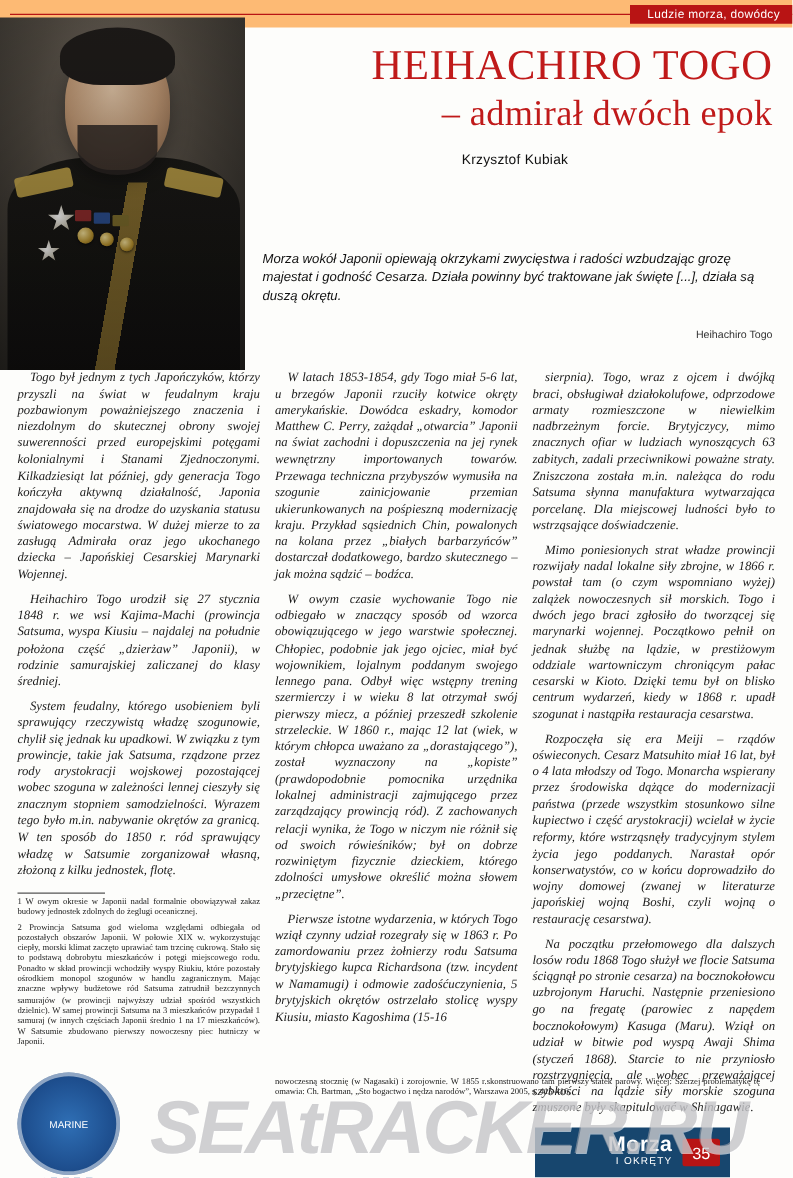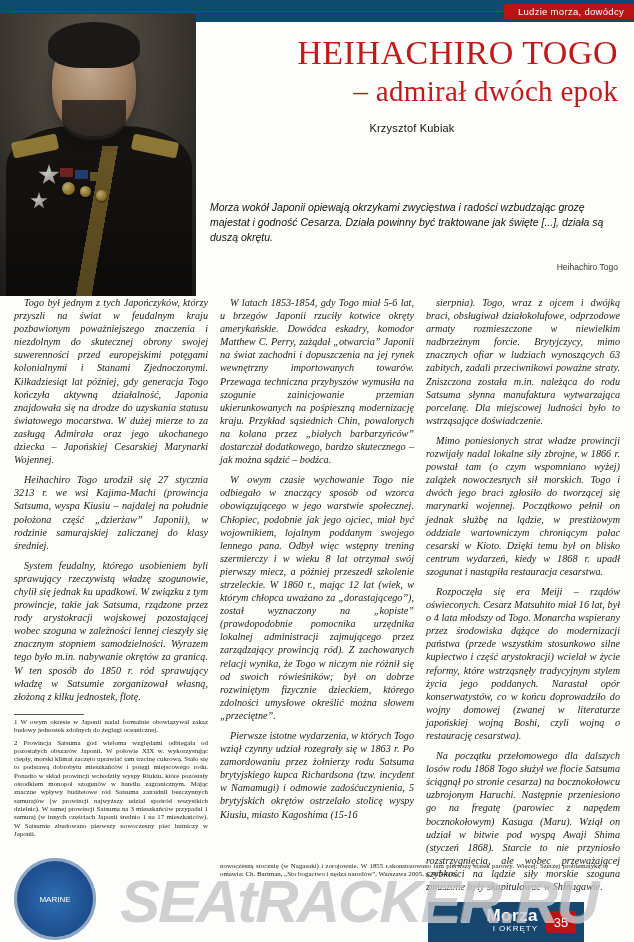--- a/index.html
+++ b/index.html
@@ -9,21 +9,21 @@
     font-family:"Liberation Serif", serif;
     color:#1a1a1a;
     position:relative;
     overflow:hidden;
   }
   .page{position:absolute;inset:0;background:#fdfdfb;}
 
   
   .runhead{
     position:absolute;top:0;left:0;right:0;height:22px;
-    background:#0c4a6e;
+    background:#fdba74;
   }
   .runhead-bar{
     position:absolute;top:4px;right:0;height:15px;
     background:#b81414;color:#ffffff;
     font-family:"Liberation Sans", sans-serif;
     font-size:9.5px;letter-spacing:.3px;
     padding:0 10px 0 14px;
     display:flex;align-items:center;
     box-shadow:0 0 0 0 transparent;
   }
@@ -207,21 +207,21 @@
     <div class="title2">– admirał dwóch epok</div>
     <div class="author">Krzysztof Kubiak</div>
   </div>
 
   <div class="quote">Morza wokół Japonii opiewają okrzykami zwycięstwa i radości wzbudzając grozę majestat i godność Cesarza. Działa powinny być traktowane jak święte [...], działa są duszą okrętu.</div>
   <div class="quote-attr">Heihachiro Togo</div>
 
   <div class="cols">
     <div class="col">
       <p>Togo był jednym z tych Japończyków, którzy przyszli na świat w feudalnym kraju pozbawionym poważniejszego znaczenia i niezdolnym do skutecznej obrony swojej suwerenności przed europejskimi potęgami kolonialnymi i Stanami Zjednoczonymi. Kilkadziesiąt lat później, gdy generacja Togo kończyła aktywną działalność, Japonia znajdowała się na drodze do uzyskania statusu światowego mocarstwa. W dużej mierze to za zasługą Admirała oraz jego ukochanego dziecka – Japońskiej Cesarskiej Marynarki Wojennej.</p>
-      <p>Heihachiro Togo urodził się 27 stycznia 3213 r. we wsi Kajima-Machi (prowincja Satsuma, wyspa Kiusiu – najdalej na południe położona część „dzierżaw” Japonii), w rodzinie samurajskiej zaliczanej do klasy średniej.</p>
+      <p>Heihachiro Togo urodził się 27 stycznia 1848 r. we wsi Kajima-Machi (prowincja Satsuma, wyspa Kiusiu – najdalej na południe położona część „dzierżaw” Japonii), w rodzinie samurajskiej zaliczanej do klasy średniej.</p>
       <p>System feudalny, którego usobieniem byli sprawujący rzeczywistą władzę szogunowie, chylił się jednak ku upadkowi. W związku z tym prowincje, takie jak Satsuma, rządzone przez rody arystokracji wojskowej pozostającej wobec szoguna w zależności lennej cieszyły się znacznym stopniem samodzielności. Wyrazem tego było m.in. nabywanie okrętów za granicą. W ten sposób do 1850 r. ród sprawujący władzę w Satsumie zorganizował własną, złożoną z kilku jednostek, flotę.</p>
     </div>
     <div class="col">
       <p>W latach 1853-1854, gdy Togo miał 5-6 lat, u brzegów Japonii rzuciły kotwice okręty amerykańskie. Dowódca eskadry, komodor Matthew C. Perry, zażądał „otwarcia” Japonii na świat zachodni i dopuszczenia na jej rynek wewnętrzny importowanych towarów. Przewaga techniczna przybyszów wymusiła na szogunie zainicjowanie przemian ukierunkowanych na pośpieszną modernizację kraju. Przykład sąsiednich Chin, powalonych na kolana przez „białych barbarzyńców” dostarczał dodatkowego, bardzo skutecznego – jak można sądzić – bodźca.</p>
       <p>W owym czasie wychowanie Togo nie odbiegało w znaczący sposób od wzorca obowiązującego w jego warstwie społecznej. Chłopiec, podobnie jak jego ojciec, miał być wojownikiem, lojalnym poddanym swojego lennego pana. Odbył więc wstępny trening szermierczy i w wieku 8 lat otrzymał swój pierwszy miecz, a później przeszedł szkolenie strzeleckie. W 1860 r., mając 12 lat (wiek, w którym chłopca uważano za „dorastającego”), został wyznaczony na „kopiste” (prawdopodobnie pomocnika urzędnika lokalnej administracji zajmującego przez zarządzający prowincją ród). Z zachowanych relacji wynika, że Togo w niczym nie różnił się od swoich rówieśników; był on dobrze rozwiniętym fizycznie dzieckiem, którego zdolności umysłowe określić można słowem „przeciętne”.</p>
       <p>Pierwsze istotne wydarzenia, w których Togo wziął czynny udział rozegrały się w 1863 r. Po zamordowaniu przez żołnierzy rodu Satsuma brytyjskiego kupca Richardsona (tzw. incydent w Namamugi) i odmowie zadośćuczynienia, 5 brytyjskich okrętów ostrzelało stolicę wyspy Kiusiu, miasto Kagoshima (15-16</p>
     </div>
     <div class="col">
       <p>sierpnia). Togo, wraz z ojcem i dwójką braci, obsługiwał działokolufowe, odprzodowe armaty rozmieszczone w niewielkim nadbrzeżnym forcie. Brytyjczycy, mimo znacznych ofiar w ludziach wynoszących 63 zabitych, zadali przeciwnikowi poważne straty. Zniszczona została m.in. należąca do rodu Satsuma słynna manufaktura wytwarzająca porcelanę. Dla miejscowej ludności było to wstrząsające doświadczenie.</p>
       <p>Mimo poniesionych strat władze prowincji rozwijały nadal lokalne siły zbrojne, w 1866 r. powstał tam (o czym wspomniano wyżej) zalążek nowoczesnych sił morskich. Togo i dwóch jego braci zgłosiło do tworzącej się marynarki wojennej. Początkowo pełnił on jednak służbę na lądzie, w prestiżowym oddziale wartowniczym chroniącym pałac cesarski w Kioto. Dzięki temu był on blisko centrum wydarzeń, kiedy w 1868 r. upadł szogunat i nastąpiła restauracja cesarstwa.</p>

